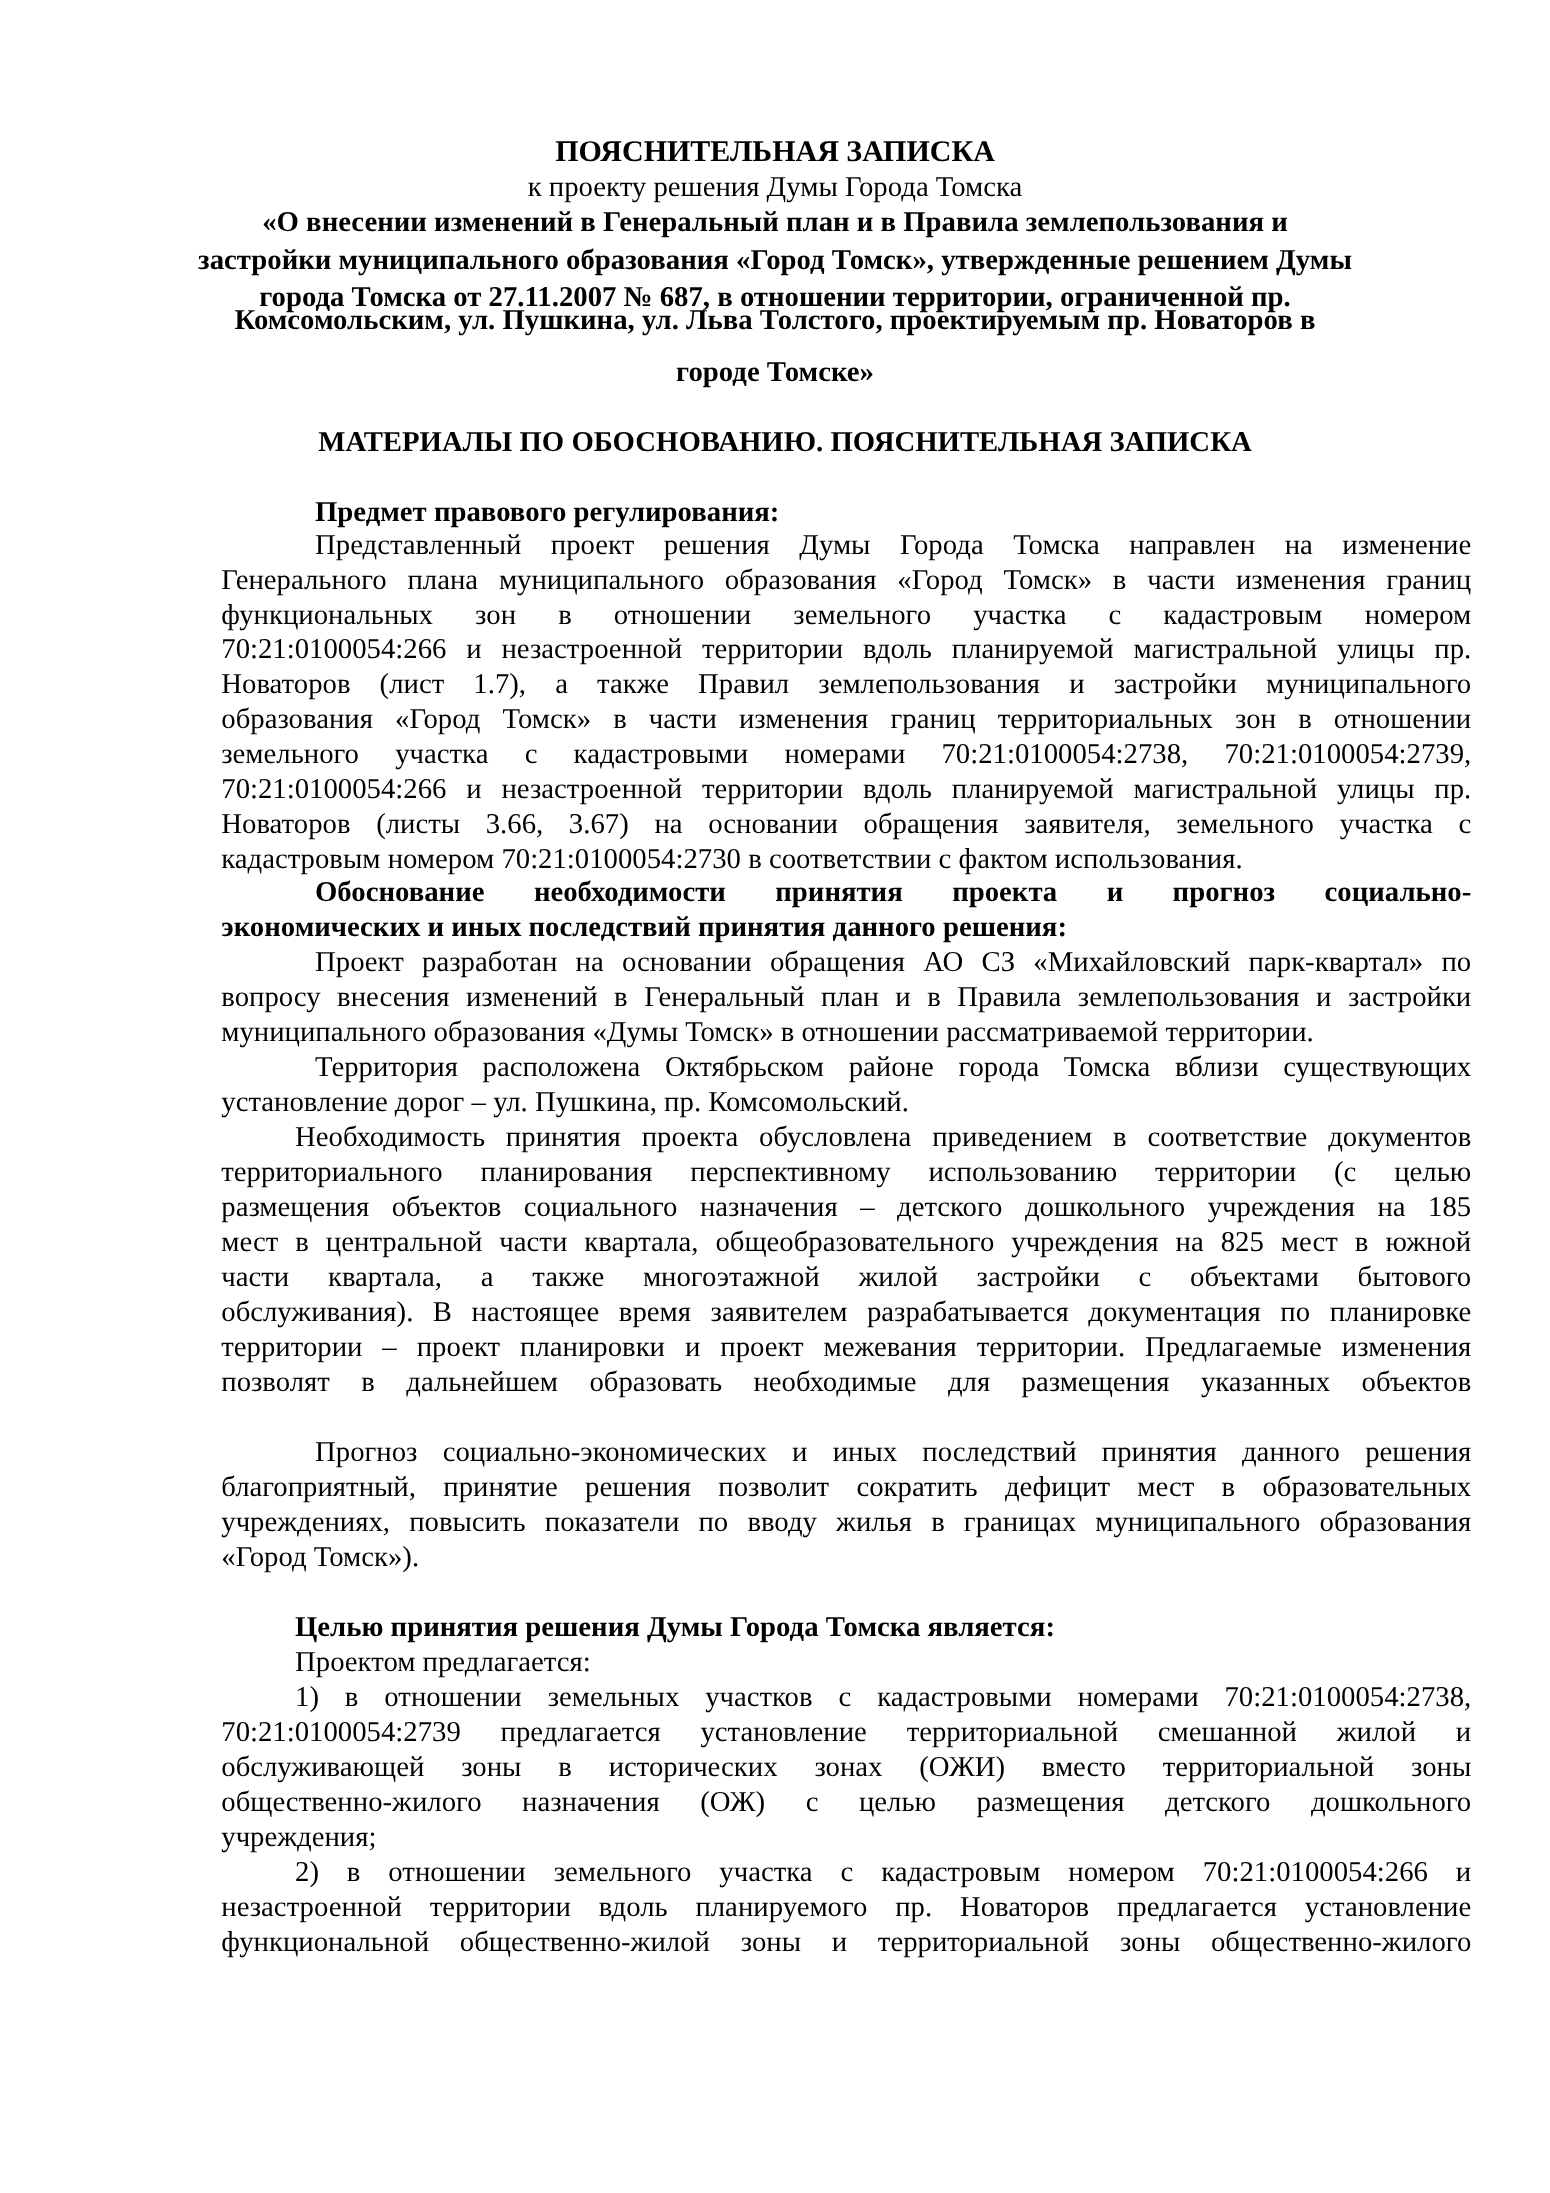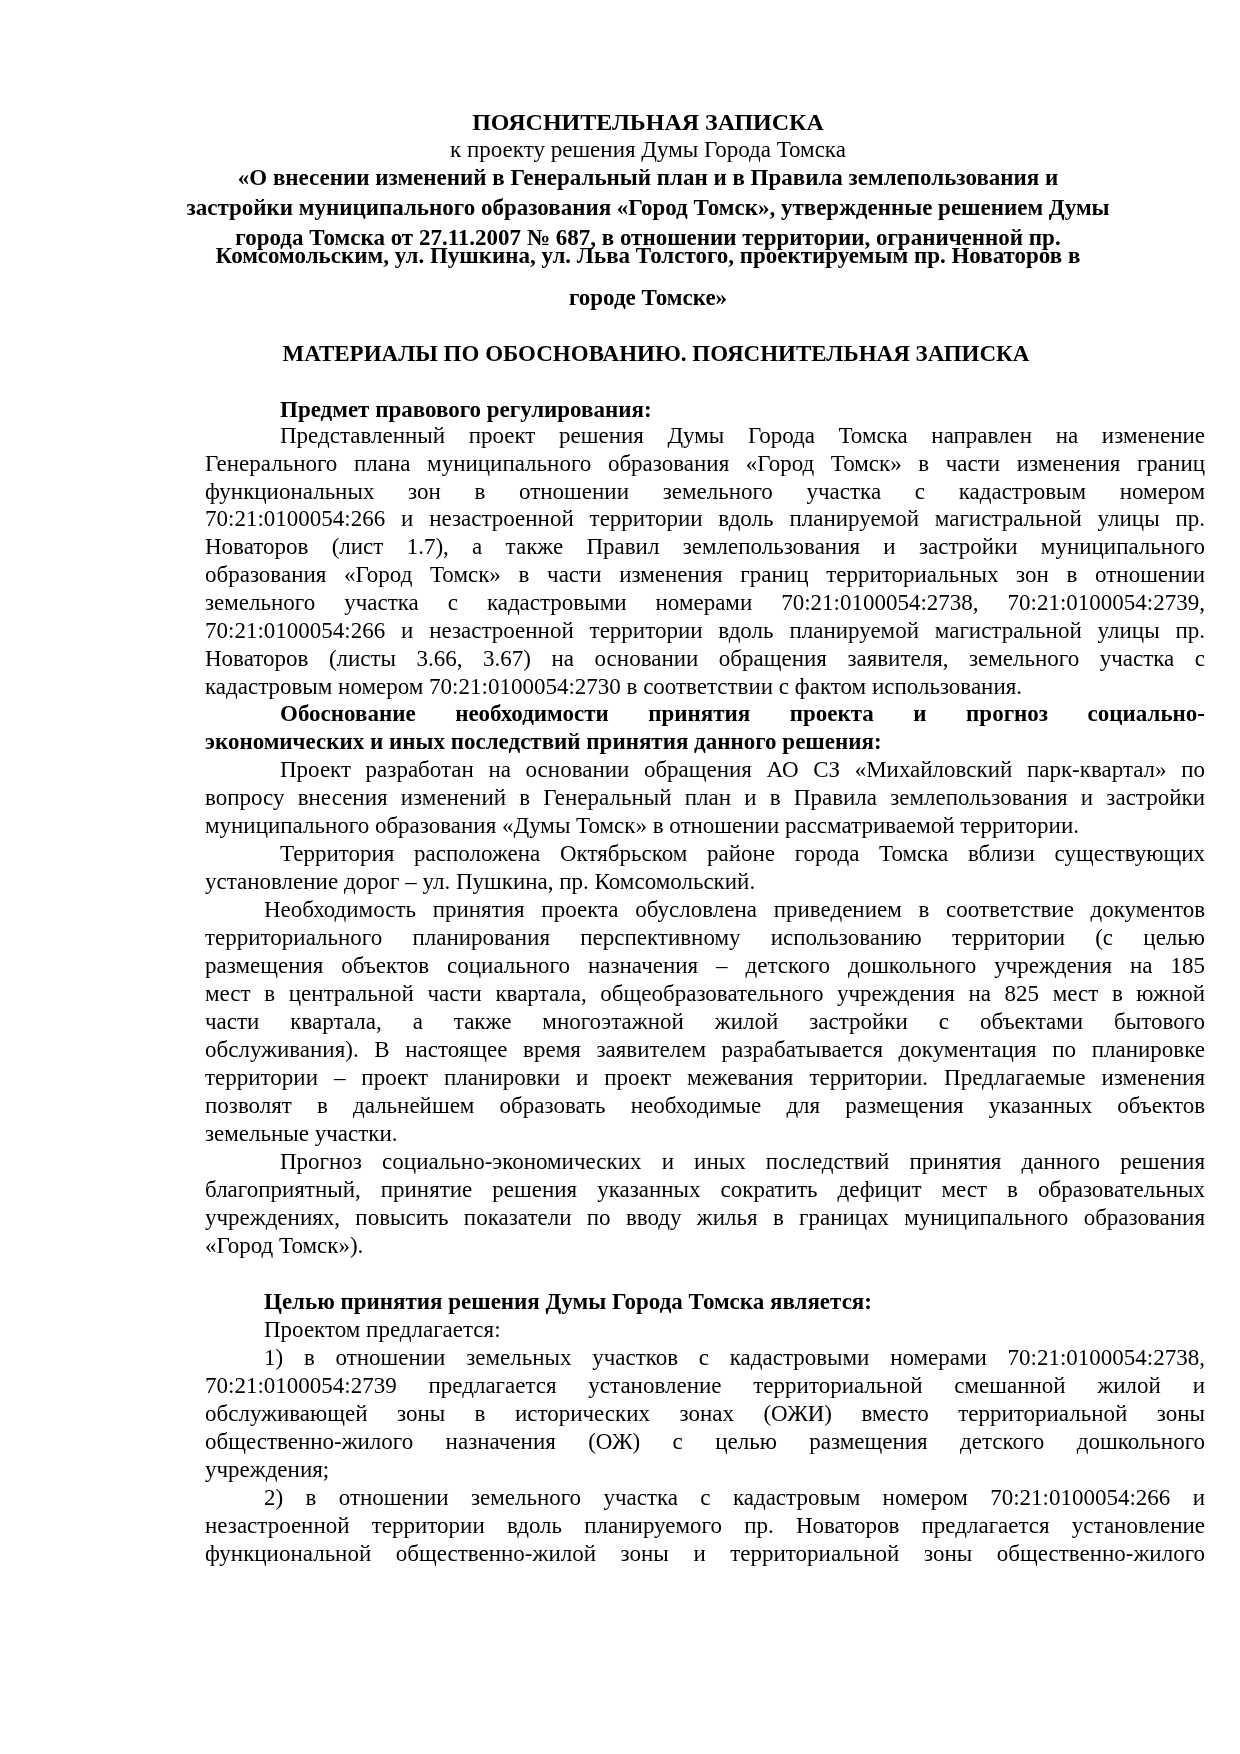--- a/index.html
+++ b/index.html
@@ -15,21 +15,20 @@
       font-family: "Liberation Serif", "DejaVu Serif", serif;
       color: #000000;
     }
     .page {
       position: absolute;
       left: 0;
       top: 0;
       width: 1067px;
       height: 1754px;
       background: #ffffff;
-      margin-left: 28px;
     }
     .line {
       position: absolute;
       left: 177px;
       width: 1000px;
       font-size: 23px;
       line-height: 28px;
       white-space: nowrap;
     }
     .center {
@@ -84,24 +83,23 @@
   <div class="line" style="top:868px;">установление дорог – ул. Пушкина, пр. Комсомольский.</div>
 
   <div class="line just indent2" style="top:896px;">Необходимость принятия проекта обусловлена приведением в соответствие документов</div>
   <div class="line just" style="top:924px;">территориального планирования перспективному использованию территории (с целью</div>
   <div class="line just" style="top:952px;">размещения объектов социального назначения – детского дошкольного учреждения на 185</div>
   <div class="line just" style="top:980px;">мест в центральной части квартала, общеобразовательного учреждения на 825 мест в южной</div>
   <div class="line just" style="top:1008px;">части квартала, а также многоэтажной жилой застройки с объектами бытового</div>
   <div class="line just" style="top:1036px;">обслуживания). В настоящее время заявителем разрабатывается документация по планировке</div>
   <div class="line just" style="top:1064px;">территории – проект планировки и проект межевания территории. Предлагаемые изменения</div>
   <div class="line just" style="top:1092px;">позволят в дальнейшем образовать необходимые для размещения указанных объектов</div>
-  <div class="line" style="top:1120px;">земельные участки.</div>
 
   <div class="line just indent" style="top:1148px;">Прогноз социально-экономических и иных последствий принятия данного решения</div>
-  <div class="line just" style="top:1176px;">благоприятный, принятие решения указанных сократить дефицит мест в образовательных</div>
+  <div class="line just" style="top:1176px;">благоприятный, принятие решения позволит сократить дефицит мест в образовательных</div>
   <div class="line just" style="top:1204px;">учреждениях, повысить показатели по вводу жилья в границах муниципального образования</div>
   <div class="line" style="top:1232px;">«Город Томск»).</div>
 
   <div class="line bold" style="top:1288px; left:236px;">Целью принятия решения Думы Города Томска является:</div>
   <div class="line" style="top:1316px; left:236px;">Проектом предлагается:</div>
 
   <div class="line just indent2" style="top:1344px;">1) в отношении земельных участков с кадастровыми номерами 70:21:0100054:2738,</div>
   <div class="line just" style="top:1372px;">70:21:0100054:2739 предлагается установление территориальной смешанной жилой и</div>
   <div class="line just" style="top:1400px;">обслуживающей зоны в исторических зонах (ОЖИ) вместо территориальной зоны</div>
   <div class="line just" style="top:1428px;">общественно-жилого назначения (ОЖ) с целью размещения детского дошкольного</div>

